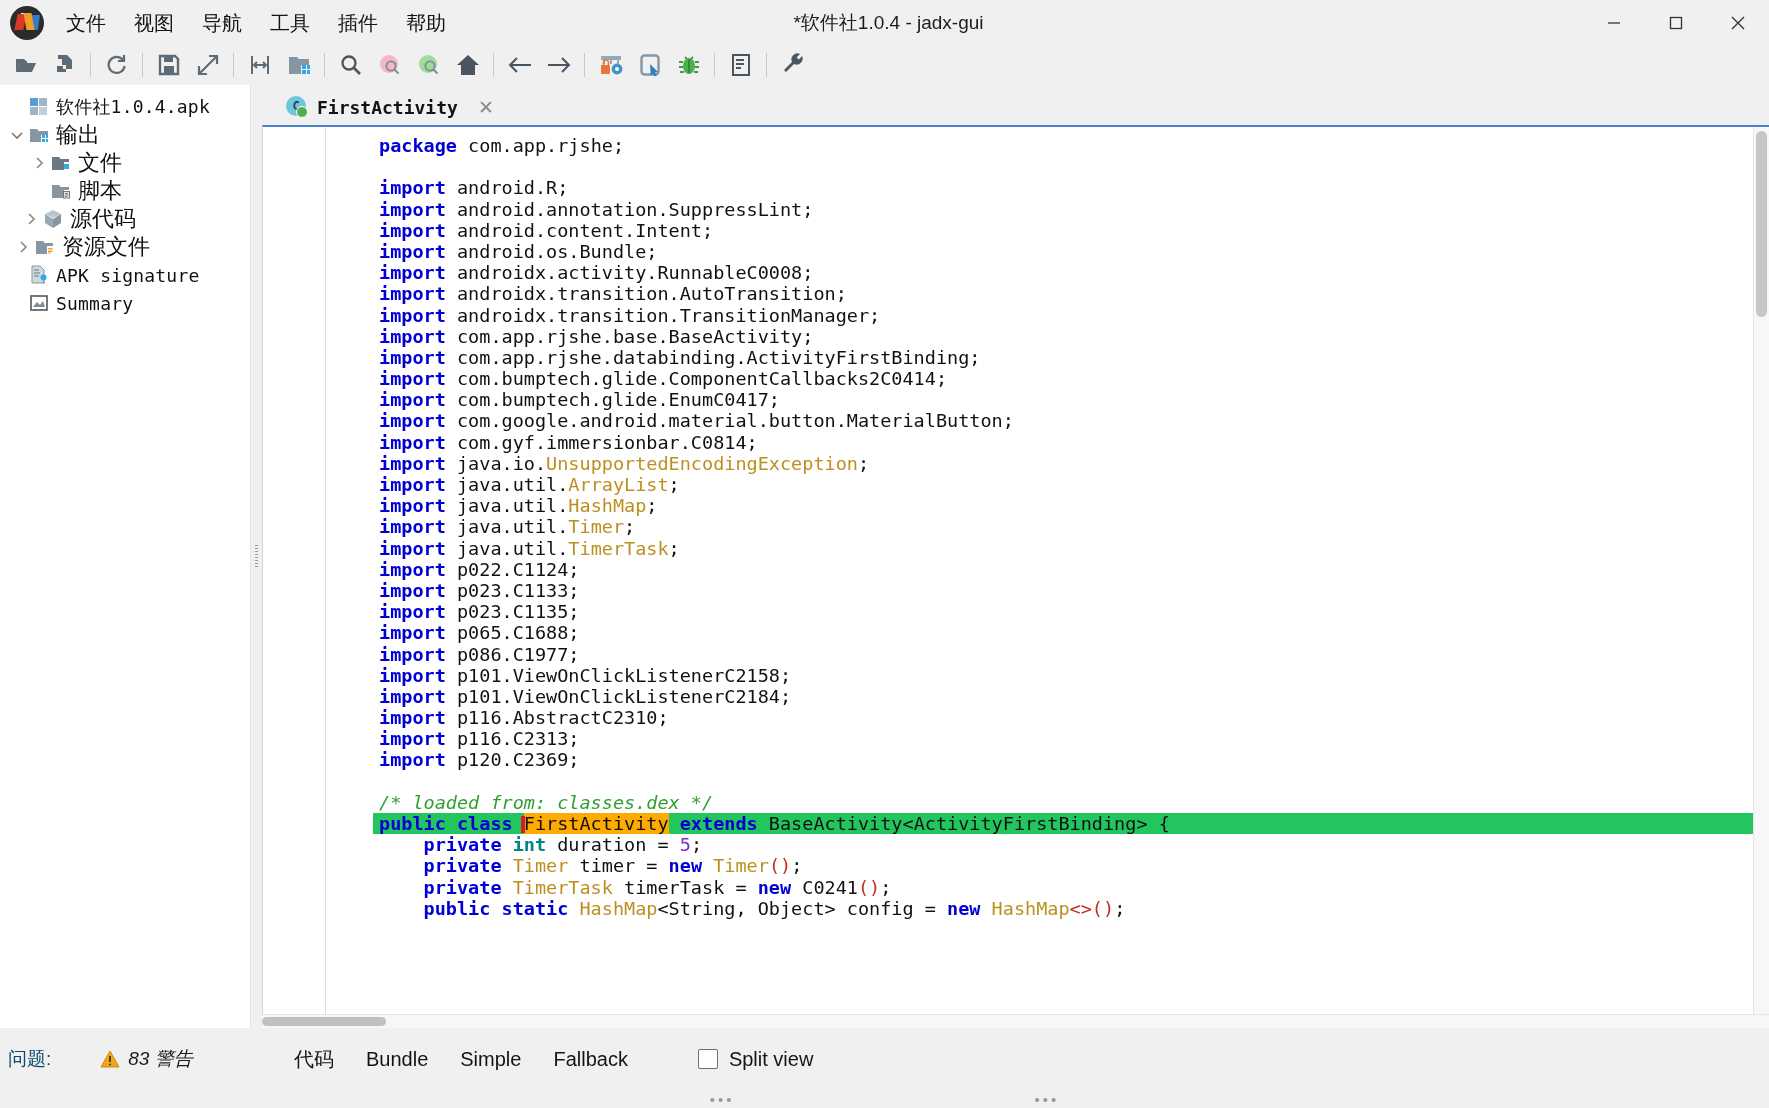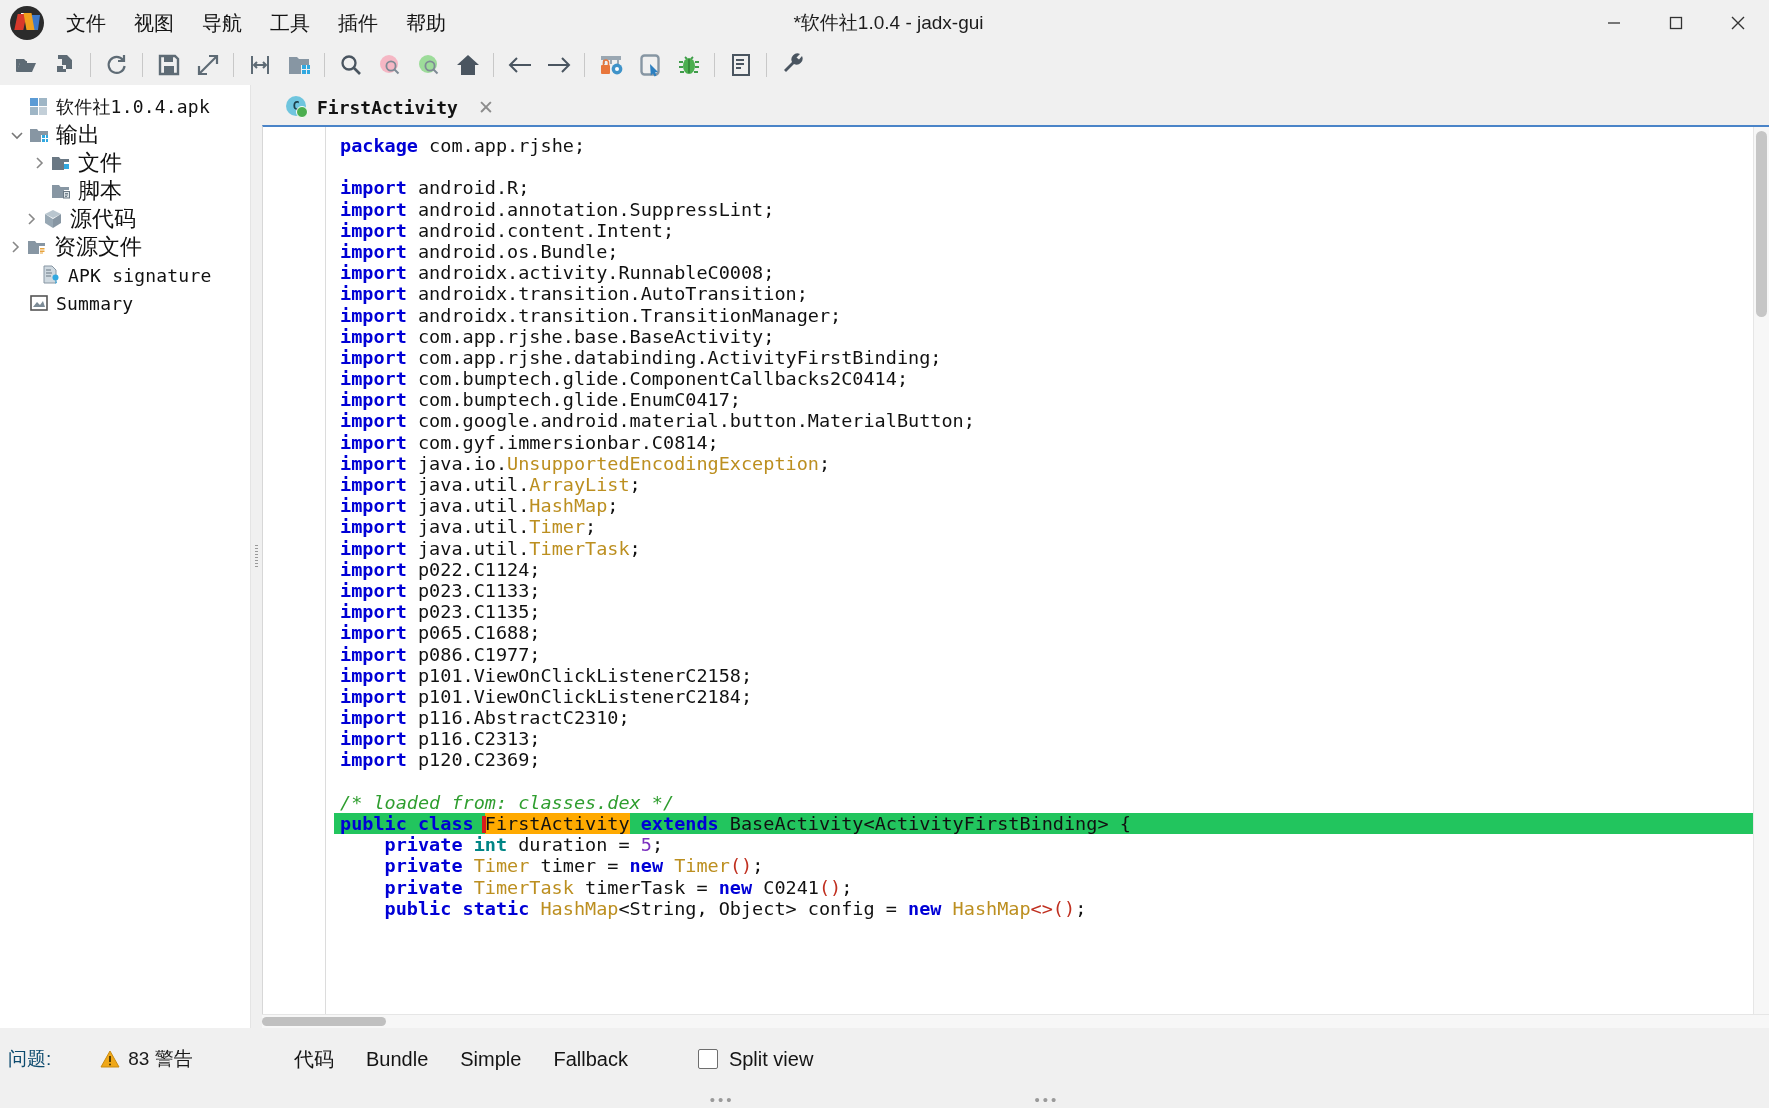--- a/index.html
+++ b/index.html
@@ -56,42 +56,42 @@
   .etab .cicon .dot{position:absolute;right:0;bottom:0;width:10px;height:10px;border-radius:50%;background:#4caf50;border:1px solid #ffffff;}
   .etab .tname{font-family:"DejaVu Sans Mono","Liberation Mono",monospace;font-size:18px;font-weight:bold;color:#131313;}
   .etab .tclose{margin-left:16px;color:#8c8c8c;font-size:19px;line-height:1;padding:2px 4px;}
 
   .codewrap{flex:1 1 auto;min-height:0;position:relative;background:#ffffff;
             border-top:2px solid #4a84c8;border-left:1px solid #d7d7d7;margin:0 0 0 0;display:flex;}
   .gutter{width:62px;flex:0 0 62px;background:#ffffff;border-right:1px solid #dcdcdc;}
   .code{flex:1 1 auto;overflow:hidden;position:relative;
         font-family:"DejaVu Sans Mono","Liberation Mono",monospace;font-size:18.5px;line-height:21.2px;
         padding:8px 0 0 8px;white-space:pre;color:#111;}
-  .ln{height:21.2px;padding-left:6px;}
+  .ln{height:21.2px;padding-left:6px;margin-left:39px;}
   .ln.hl{background:#22c55e;}
   .kw{color:#0000d6;font-weight:bold;}
   .typ{color:#bc8f20;}
   .cmt{color:#2f9e2f;font-style:italic;}
   .num{color:#7b2fbf;}
   .prim{color:#008585;font-weight:bold;}
   .paren{color:#c03020;}
   .sel{background:#ffaa00;color:#111;}
   .caret{display:inline-block;width:4px;height:17px;background:#d81b1b;vertical-align:-3px;margin-right:-4px;position:relative;left:-3px;}
 
   
   .vscroll{position:absolute;right:0;top:0;width:15px;height:100%;background:#f7f7f7;border-left:1px solid #e6e6e6;}
   .vthumb{position:absolute;right:2px;top:4px;width:11px;height:186px;background:#c6c6c6;border-radius:6px;}
   .hscroll{height:13px;flex:0 0 13px;background:#f7f7f7;position:relative;border-top:1px solid #e6e6e6;}
   .hthumb{position:absolute;left:0;top:2px;height:9px;width:124px;background:#c0c0c0;border-radius:5px;}
 
   
   .bottom{height:62px;flex:0 0 62px;display:flex;align-items:center;background:#f0f0f0;}
   .statusleft{width:250px;flex:0 0 250px;display:flex;align-items:center;padding-left:8px;}
   .status-label{font-size:19px;color:#0c4a6e;}
-  .warnwrap{display:flex;align-items:center;margin-left:48px;}
+  .warnwrap{display:flex;align-items:center;margin-left:48px;font-style:italic;}
   .warnwrap .wtxt{font-size:19px;color:#1a1a1a;margin-left:7px;}
   .vtabs{display:flex;align-items:center;margin-left:20px;}
   .vtab{font-size:20px;color:#141414;padding:6px 16px;cursor:default;}
   .splitview{display:flex;align-items:center;margin-left:54px;}
   .cbx{width:18px;height:18px;border:1px solid #6e6e6e;background:#fff;border-radius:2px;}
   .splitview .sl{font-size:20px;margin-left:11px;color:#141414;}
   .dotsrow{height:18px;display:flex;align-items:center;justify-content:center;gap:300px;background:#f0f0f0;}
   .dots{color:#9a9a9a;letter-spacing:3px;font-size:15px;line-height:1;}
 </style>
 </head>
@@ -337,38 +337,38 @@
         <div class="ticon">
           <svg width="20" height="20" viewBox="0 0 20 20">
               <path d="M10 1l8 4-8 4-8-4z" fill="#b9c6cf"></path>
               <path d="M2 5v9l8 5V10z" fill="#98a8b4"></path>
               <path d="M18 5v9l-8 5V10z" fill="#8796a3"></path>
             </svg>
         </div>
         <div class="tlabel">源代码</div>
       </div>
 
-      <div class="trow" style="padding-left:4px">
+      <div class="trow" style="padding-left:12px">
         <div class="twist">
           <svg width="16" height="16" viewBox="0 0 16 16">
               <path d="M6 3l5 5-5 5" fill="none" stroke="#888" stroke-width="1.6"></path>
             </svg>
         </div>
         <div class="ticon">
           <svg width="20" height="20" viewBox="0 0 20 20">
               <path d="M1 4h7l1.5 2H18v3H1z" fill="#8796a3"></path>
               <path d="M1 6.5h11V17H1z" fill="#8796a3"></path>
               <rect x="12" y="10" width="6.5" height="7" fill="#fff"></rect>
               <path d="M13 11.5h4.5M13 13h4.5M13 14.5h4.5M13 16h3" stroke="#e8a33d" stroke-width="1.1"></path>
             </svg>
         </div>
         <div class="tlabel">资源文件</div>
       </div>
 
-      <div class="trow" style="padding-left:18px">
+      <div class="trow" style="padding-left:6px">
         <div class="twist"></div>
         <div class="ticon">
           <svg width="20" height="20" viewBox="0 0 20 20">
               <path d="M3 1h8l4 4v13H3z" fill="#cfd9e0" stroke="#8796a3" stroke-width="1"></path>
               <path d="M5 5h5M5 8h6M5 11h5" stroke="#6a7884" stroke-width="1.1"></path>
               <circle cx="14.5" cy="12.5" r="3" fill="#31a8e0"></circle>
               <path d="M14.5 15v4l1.5-1.5" fill="#31a8e0"></path>
             </svg>
         </div>
         <div class="tlabel mono">APK signature</div>

